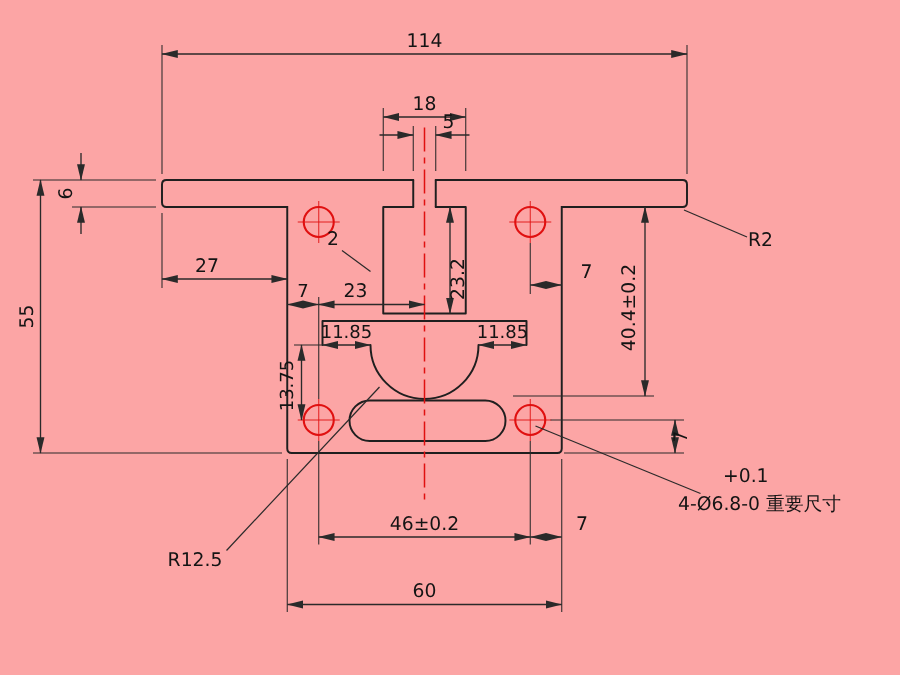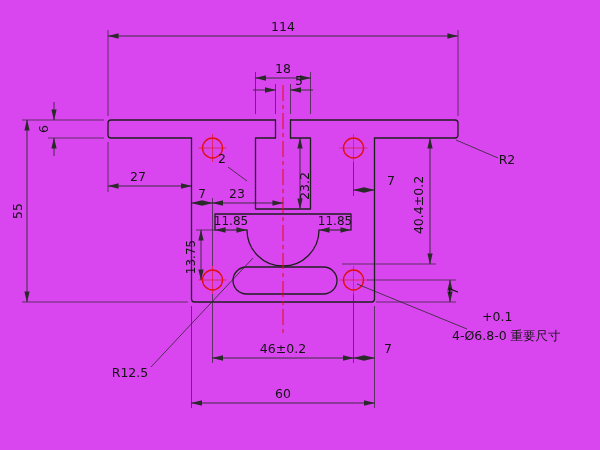--- a/index.html
+++ b/index.html
@@ -1,16 +1,16 @@
 <!DOCTYPE html>
 <html><head>
 <meta charset="utf-8">
 <style>
   html,body{margin:0;padding:0;background:#ffffff;}
-  #stage{position:relative;width:600px;height:450px;background:#d946ef;overflow:hidden;
+  #stage{position:relative;width:600px;height:450px;background:#fca5a5;overflow:hidden;
          font-family:"DejaVu Sans", sans-serif;}
   svg{display:block;}
   .profile{stroke:#1f1f1f;stroke-width:1.3;fill:none;stroke-linecap:round;}
   .dimline{stroke:#2a2a2a;stroke-width:0.9;fill:none;}
   .ledge{stroke:#2a2a2a;stroke-width:1.1;fill:none;}
   .extline{stroke:#2a2a2a;stroke-width:0.7;fill:none;}
   .leader{stroke:#2a2a2a;stroke-width:0.8;fill:none;}
   .hole{stroke:#e01010;stroke-width:1.4;fill:none;}
   .cmark{stroke:#e01010;stroke-width:0.6;fill:none;}
   .cline{stroke:#e01010;stroke-width:1;fill:none;stroke-dasharray:16 4 4 4;}

